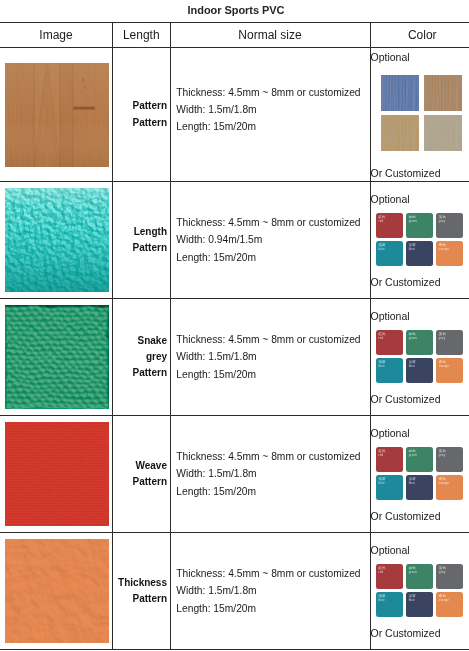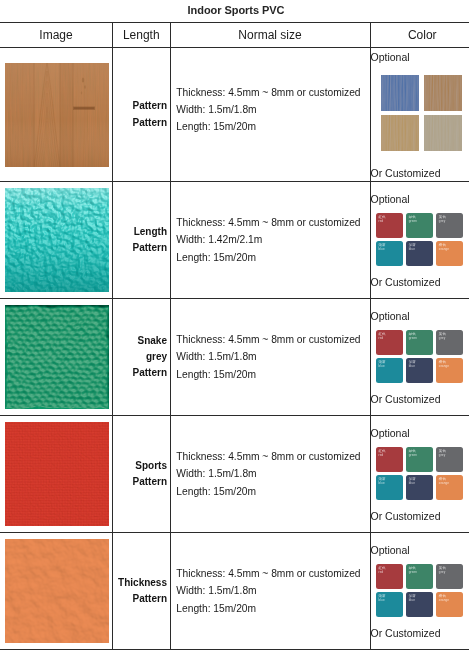--- a/index.html
+++ b/index.html
@@ -259,21 +259,21 @@
                 <rect width="104" height="104" fill="url(#g-litchi)"></rect>
               </svg>
             </div>
           </td>
           <td class="surface">
             <div>Length</div>
             <div>Pattern</div>
           </td>
           <td class="specs">
             <div>Thickness: 4.5mm ~ 8mm or customized</div>
-            <div>Width: 1.42m/2.1m</div>
+            <div>Width: 0.94m/1.5m</div>
             <div>Length: 15m/20m</div>
           </td>
           <td class="colorcell">
             <div class="colorinner">
               <div class="optlabel" style="top:12px">Optional</div>
               <div class="swgrid solid" style="top:31px">
                 <div class="sw" style="background:#A63B3E">
                   <span class="swlab">
                     <span class="swlab-cn">红色</span>
                     <span class="swlab-en">red</span>
@@ -581,21 +581,21 @@
                   <line x1="0" y1="96.79999999999993" x2="104" y2="96.79999999999993"></line>
                   <line x1="0" y1="98.39999999999992" x2="104" y2="98.39999999999992"></line>
                   <line x1="0" y1="99.99999999999991" x2="104" y2="99.99999999999991"></line>
                   <line x1="0" y1="101.59999999999991" x2="104" y2="101.59999999999991"></line>
                   <line x1="0" y1="103.1999999999999" x2="104" y2="103.1999999999999"></line>
                 </g>
               </svg>
             </div>
           </td>
           <td class="surface">
-            <div>Sports</div>
+            <div>Weave</div>
             <div>Pattern</div>
           </td>
           <td class="specs">
             <div>Thickness: 4.5mm ~ 8mm or customized</div>
             <div>Width: 1.5m/1.8m</div>
             <div>Length: 15m/20m</div>
           </td>
           <td class="colorcell">
             <div class="colorinner">
               <div class="optlabel" style="top:12px">Optional</div>

